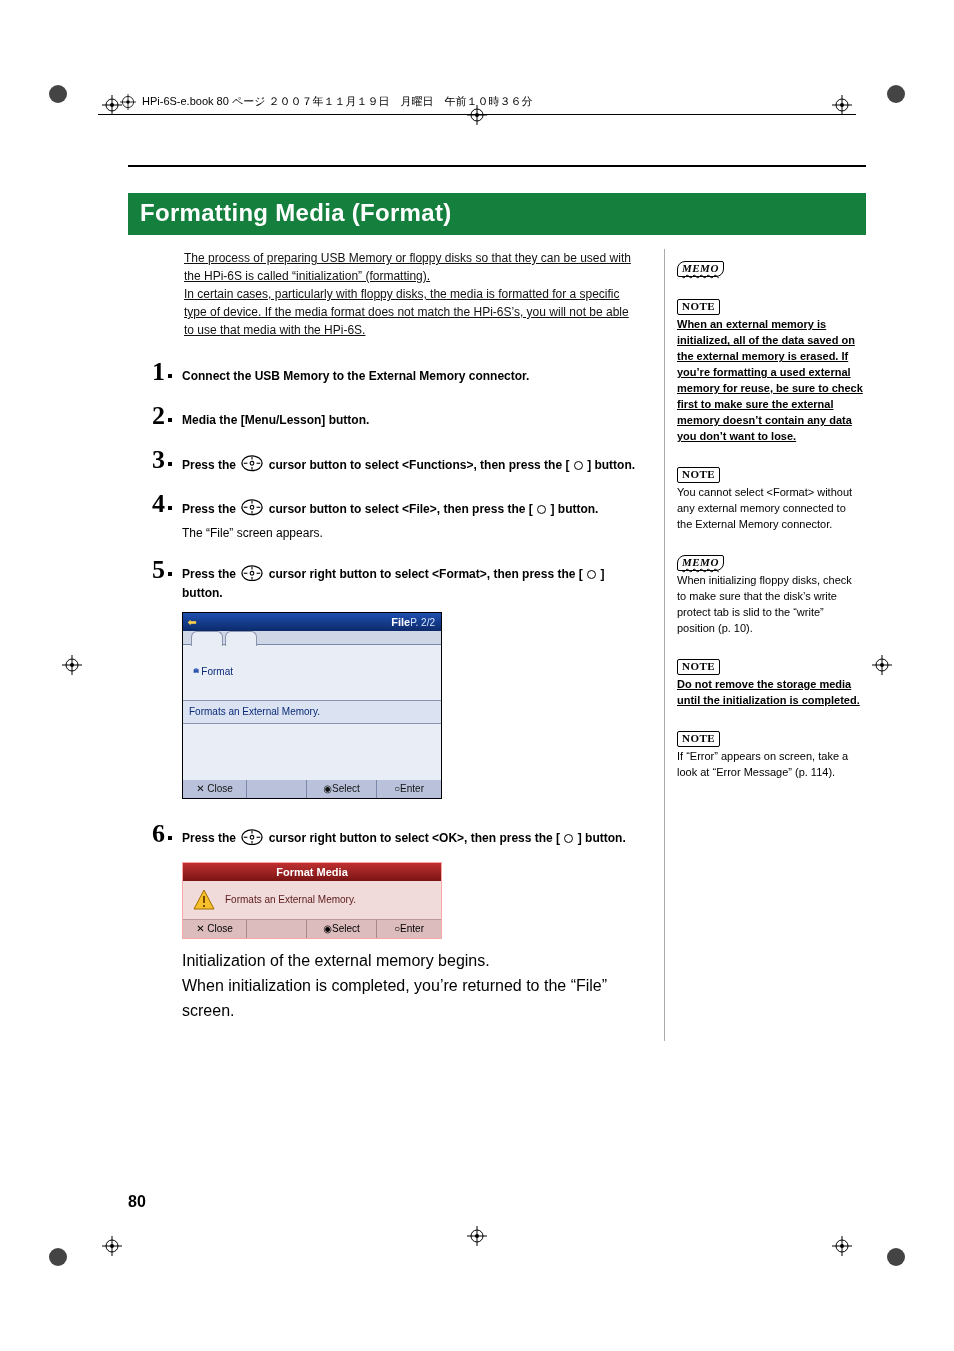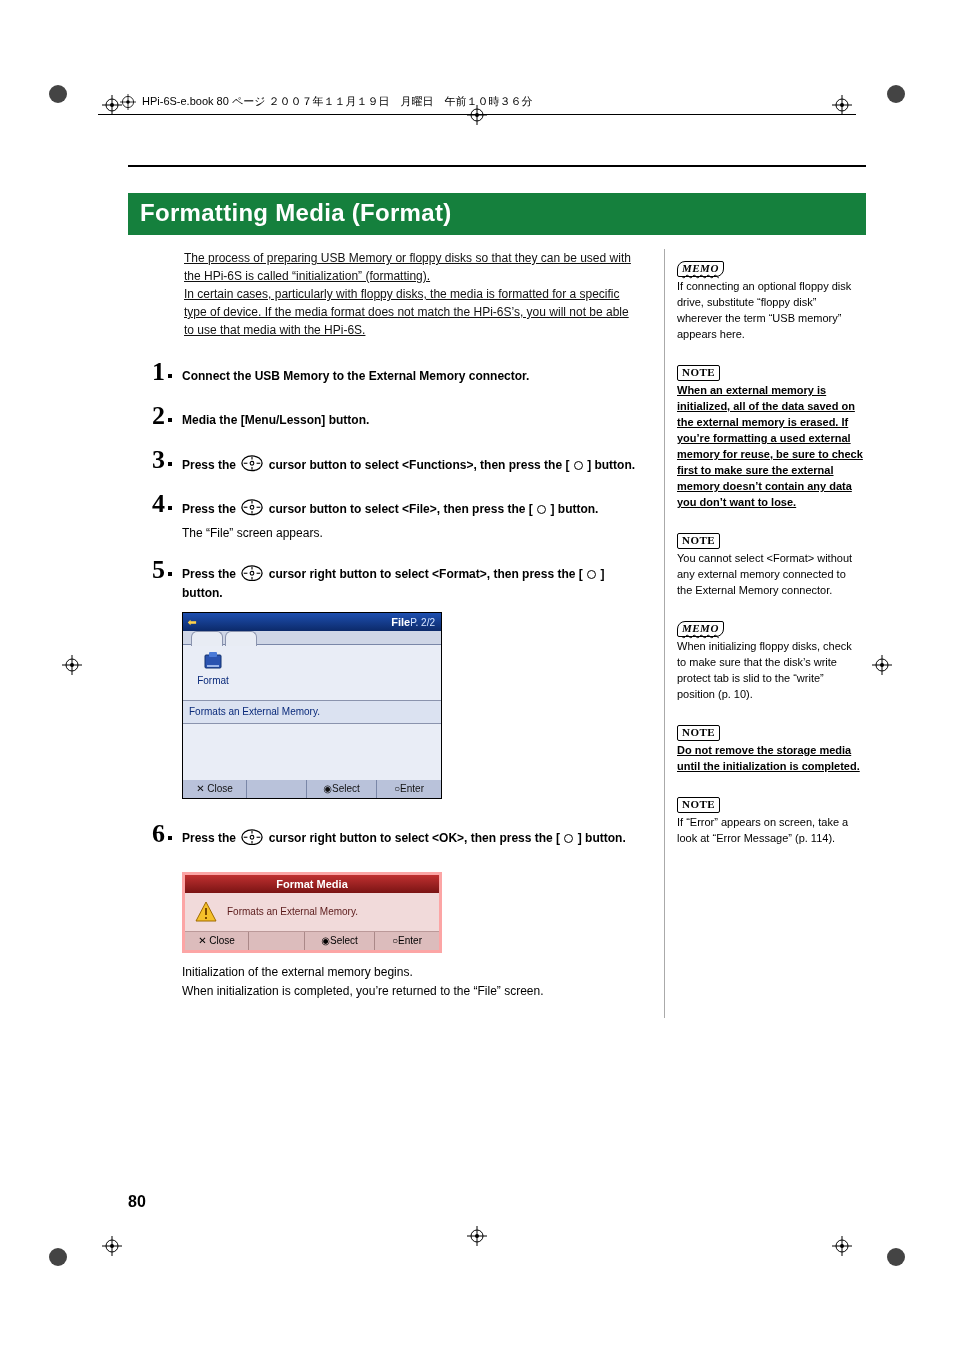--- a/index.html
+++ b/index.html
@@ -206,21 +206,21 @@
   .ui-file .tabs::before { left:8px; }
   .ui-file .tabs::after  { left:42px; }
   .ui-file .icon-area {
     height: 56px;
     background: #e9edf6;
     padding: 6px 10px;
     border-bottom: 1px solid #8a93ad;
   }
   .ui-file .icon-area .folder {
     width: 40px; height: 40px;
-    display: flex; flex-direction: column; align-items: center;
+    display: flex; align-items: center;
     gap: 2px;
   }
   .ui-file .icon-area .folder .ficon {
     width: 22px; height: 20px;
   }
   .ui-file .icon-area .folder .lbl { font-size: 10px; color: #0a2a7a; }
   .ui-file .desc-row {
     background: #dbe2f1;
     color: #0a2a7a;
     font-size: 10px;
@@ -244,24 +244,24 @@
     padding: 0 6px;
   }
   .ui-file .footer .seg:first-child { flex: 0 0 64px; }
   .ui-file .footer .seg.spacer { flex:1; border-right:1px solid #7a87a8; }
   .ui-file .footer .seg:nth-child(3) { flex: 0 0 70px; }
   .ui-file .footer .seg:last-child { flex: 0 0 64px; border-right:none; }
 
   
   .ui-fmt {
     width: 260px;
-    margin: 24px 0 8px 0;
+    margin: 14px 0 8px 0;
     font-family: "Tahoma", "Arial", sans-serif;
     font-size: 11px;
-    border: 3px solid #fca5a5;
+    border: 1px solid #fca5a5;
   }
   .ui-fmt .titlebar {
     background: linear-gradient(#c03030, #7a1414);
     color: #fff; text-align: center;
     font-weight: bold; height: 18px; line-height: 18px;
   }
   .ui-fmt .msgrow {
     background: #f1dada;
     display: flex; align-items:center; gap:10px;
     padding: 8px 10px;
@@ -298,21 +298,21 @@
     border-right: 1px solid #a88;
     display:flex; align-items:center; justify-content:center;
     padding: 0 6px;
   }
   .ui-fmt .footer .seg:first-child { flex:0 0 64px; }
   .ui-fmt .footer .seg.spacer { flex:1; }
   .ui-fmt .footer .seg:nth-child(3) { flex:0 0 70px; }
   .ui-fmt .footer .seg:last-child  { flex:0 0 64px; border-right:none; }
 
   .after-text {
-    font-size: 12px;
+    font-size: 16px;
     margin-top: 10px;
     line-height: 1.55;
   }
 
   
   .side-block { margin: 0 0 22px 12px; }
   .side-block .tag {
     display: inline-block;
     font-family: Liberation Serif, serif;
   }
@@ -621,21 +621,20 @@
         </div>
       </div>
 
     </div>
 
     <div class="side-col">
       <div class="side-pad"></div>
 
       <div class="side-block">
         <span class="tag tag-memo">MEMO</span>
-        <p>If connecting an optional floppy disk drive, substitute “floppy disk” wherever the term “USB memory” appears here.</p>
       </div>
 
       <div class="side-block bold">
         <span class="tag tag-note">NOTE</span>
         <p>When an external memory is initialized, all of the data saved on the external memory is erased. If you’re formatting a used external memory for reuse, be sure to check first to make sure the external memory doesn’t contain any data you don’t want to lose.</p>
       </div>
 
       <div class="side-block">
         <span class="tag tag-note">NOTE</span>
         <p>You cannot select &lt;Format&gt; without any external memory connected to the External Memory connector.</p>

